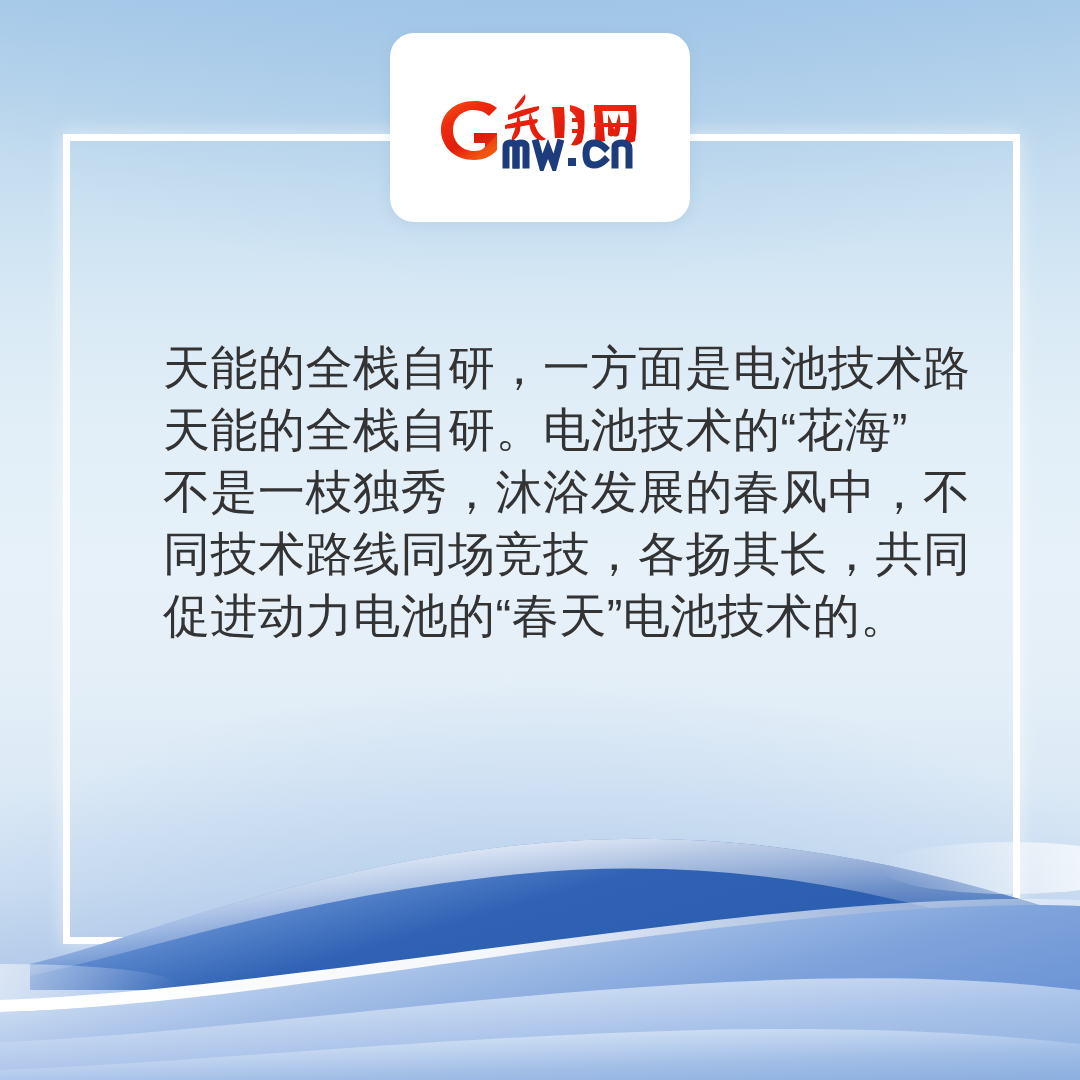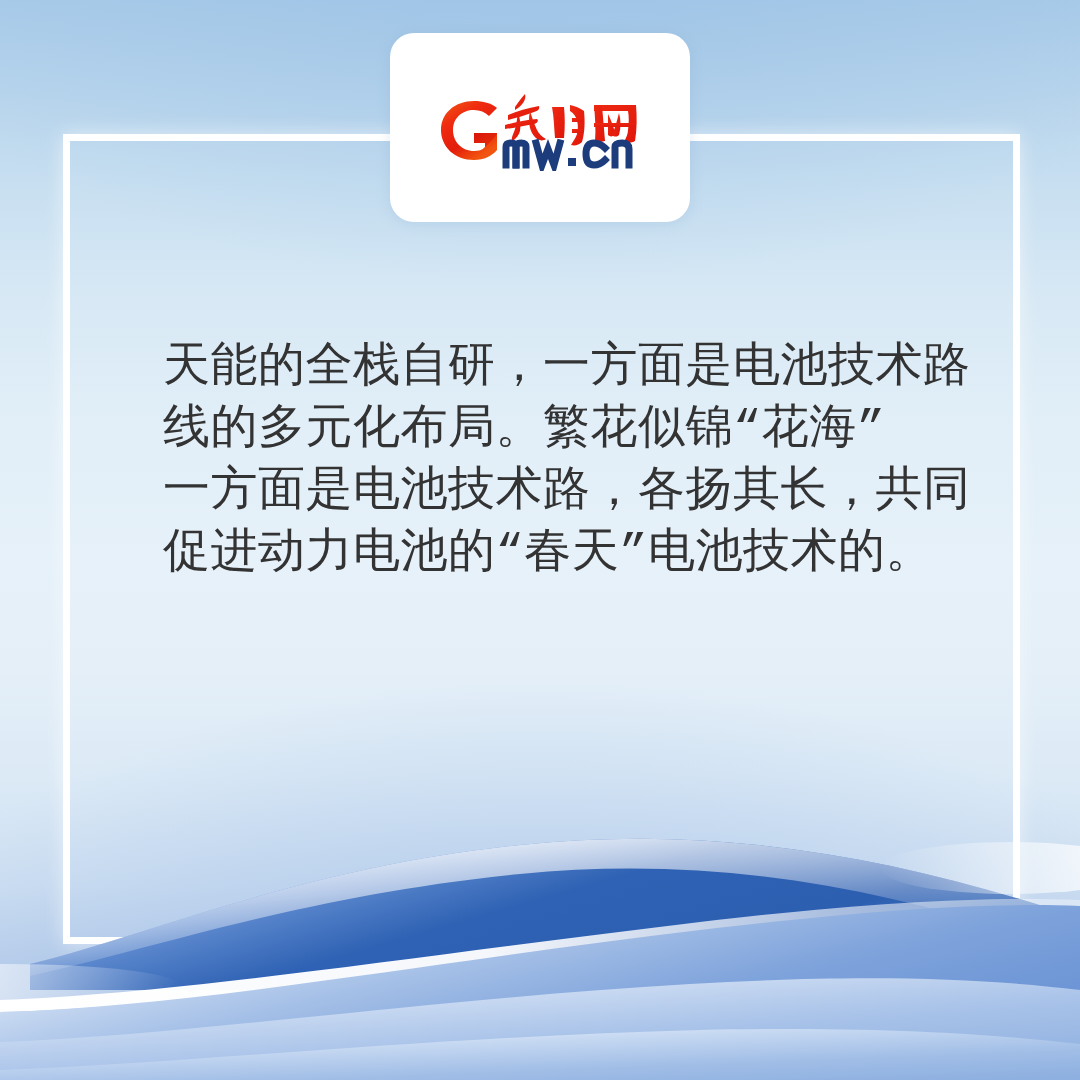--- a/index.html
+++ b/index.html
@@ -89,40 +89,41 @@
   
   .quote {
     position: absolute;
     left: 163px;
     top: 337px;
     width: 784px;
     color: #333333;
     font-size: 47px;
     line-height: 62px;
     letter-spacing: 0.5px;
-    font-family: Liberation Mono, monospace;
+    font-family: Liberation Sans, sans-serif;
     font-weight: 400;
     text-rendering: optimizeLegibility;
   }
   .quote .ql { display: block; white-space: pre; }
 </style>
 </head>
 <body>
 
 <div id="stage">
 
   <div class="bg-sky"></div>
   <div class="bg-sky-tint"></div>
 
   <div class="frame"></div>
 
   <div class="quote">
     <span class="ql">天能的全栈自研，一方面是电池技术路</span>
-    <span class="ql">线的多元化布局。繁花似锦“花海”</span>
-    <span class="ql">一方面是电池技术路，各扬其长，共同</span>
+    <span class="ql">天能的全栈自研。电池技术的“花海”</span>
+    <span class="ql">不是一枝独秀，沐浴发展的春风中，不</span>
+    <span class="ql">同技术路线同场竞技，各扬其长，共同</span>
     <span class="ql">促进动力电池的“春天”电池技术的。</span>
   </div>
 
   <div class="waves">
     <svg width="1080" height="330" viewBox="0 0 1080 330" xmlns="http://www.w3.org/2000/svg">
       <defs>
         <linearGradient id="gDeep" x1="0" y1="0" x2="1" y2="0.5">
           <stop offset="0%" stop-color="#ffffff"></stop>
           <stop offset="12%" stop-color="#ccdcf2"></stop>
           <stop offset="30%" stop-color="#6b95d6"></stop>

